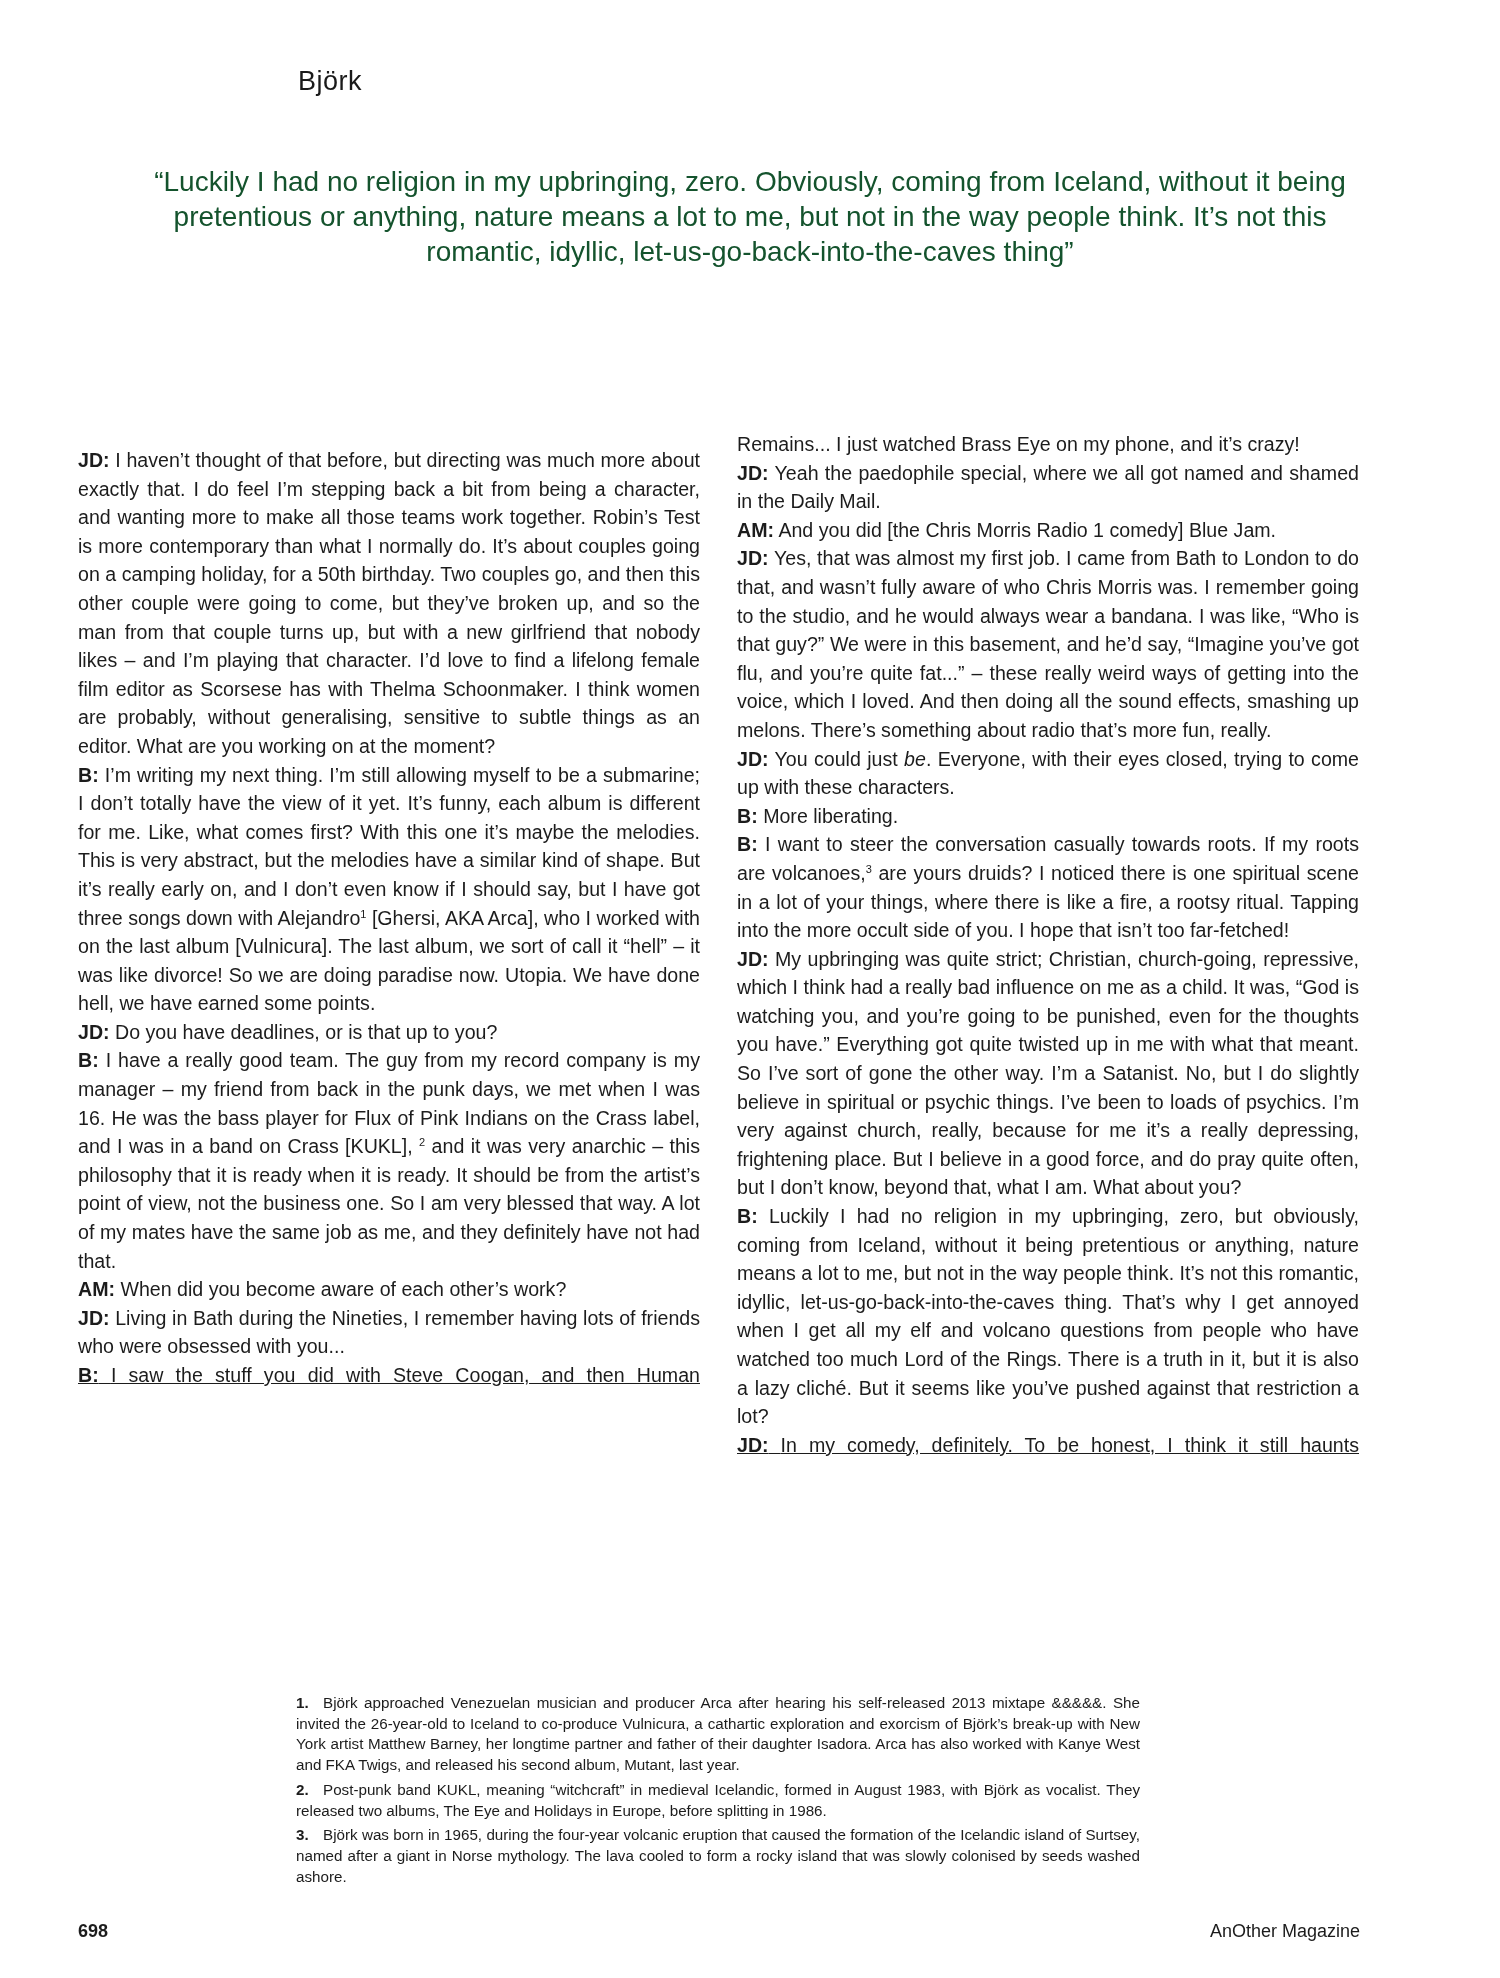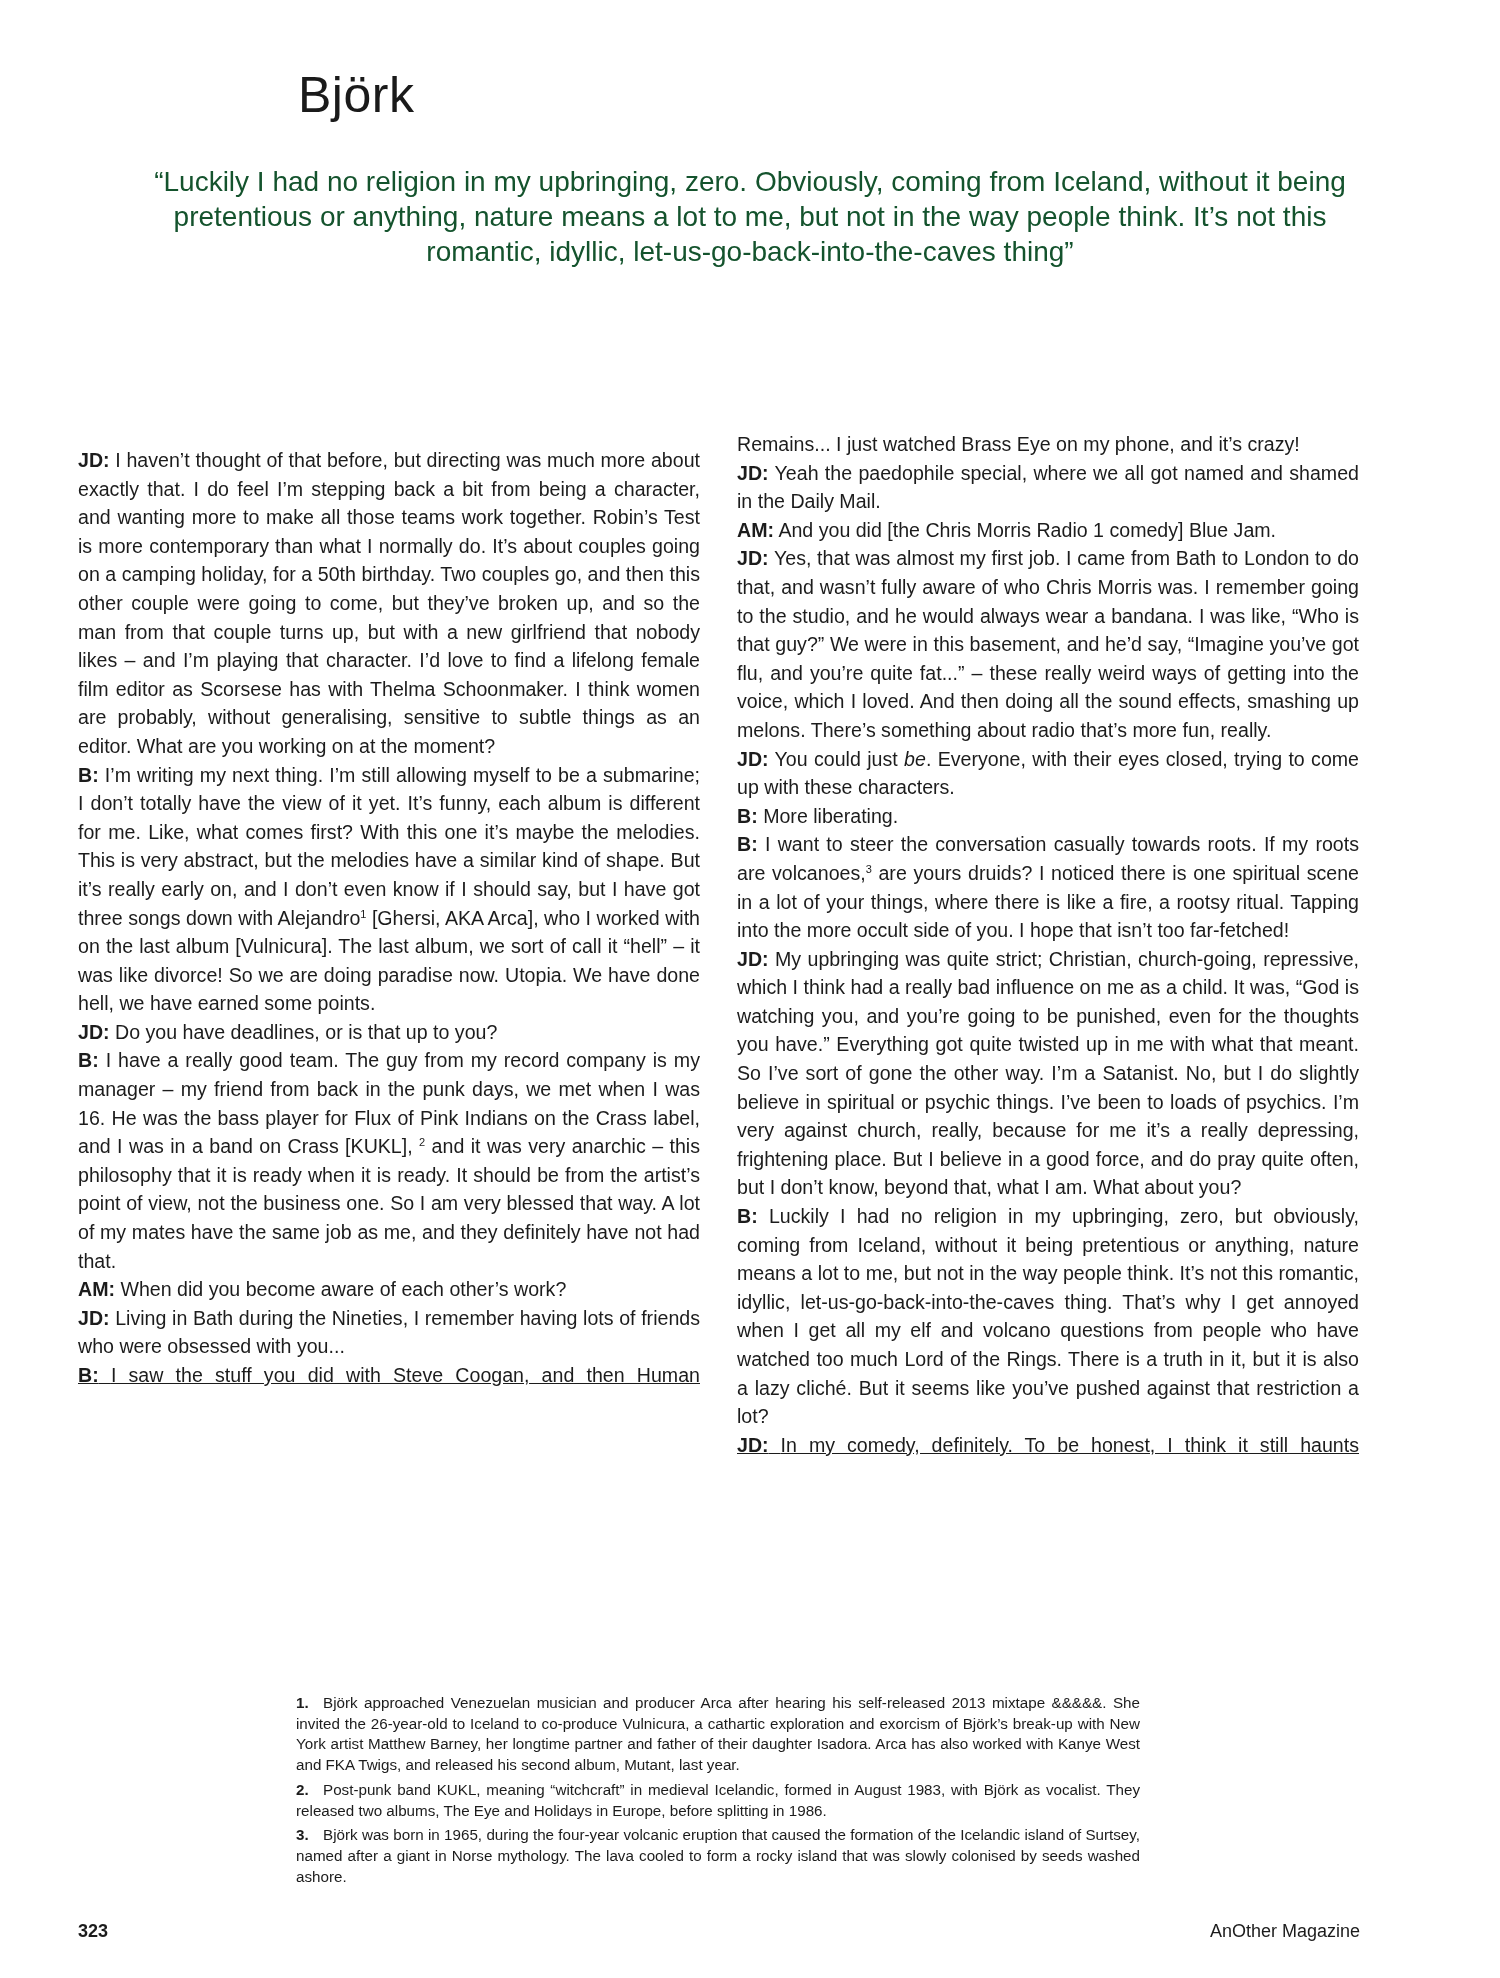--- a/index.html
+++ b/index.html
@@ -3,21 +3,21 @@
 <meta charset="utf-8">
 <style>
   html, body { margin: 0; padding: 0; background: #ffffff; }
   body {
     width: 1500px; height: 1978px; position: relative; overflow: hidden;
     color: #1c1c1c;
     font-family: "Liberation Sans", "DejaVu Sans", sans-serif;
   }
   .title {
     position: absolute; left: 298px; top: 66px;
-    font-size: 50px; font-weight: normal; margin: 0; letter-spacing: 0.5px;
+    font-size: 27px; font-weight: normal; margin: 0; letter-spacing: 0.5px;
     color: #1a1a1a;
   }
   .pull-quote {
     position: absolute; left: 130px; width: 1240px; top: 164px;
     font-size: 28px; line-height: 35px; text-align: center; margin: 0;
     color: #14532d;
   }
   .col {
     position: absolute; top: 430px; width: 622px;
     font-size: 19.6px; line-height: 28.6px; text-align: justify;
@@ -75,14 +75,14 @@
   <p><span class="spk">B:</span> <span>Luckily I had no religion in my upbringing, zero, but obviously, coming from Iceland, without it being pretentious or anything, nature means a lot to me, but not in the way people think. It’s not this romantic, idyllic, let-us-go-back-into-the-caves thing. That’s why I get annoyed when I get all my elf and volcano questions from people who have watched too much Lord of the Rings. There is a truth in it, but it is also a lazy cliché. But it seems like you’ve pushed against that restriction a lot?</span></p>
   <p class="last-line-justify"><span class="spk">JD:</span> <span>In my comedy, definitely. To be honest, I think it still haunts</span></p>
 </div>
 
 <div class="footnotes">
   <p><span class="fn-num">1.</span><span>Björk approached Venezuelan musician and producer Arca after hearing his self-released 2013 mixtape &amp;&amp;&amp;&amp;&amp;. She invited the 26-year-old to Iceland to co-produce Vulnicura, a cathartic exploration and exorcism of Björk’s break-up with New York artist Matthew Barney, her longtime partner and father of their daughter Isadora. Arca has also worked with Kanye West and FKA Twigs, and released his second album, Mutant, last year.</span></p>
   <p><span class="fn-num">2.</span><span>Post-punk band KUKL, meaning “witchcraft” in medieval Icelandic, formed in August 1983, with Björk as vocalist. They released two albums, The Eye and Holidays in Europe, before splitting in 1986.</span></p>
   <p><span class="fn-num">3.</span><span>Björk was born in 1965, during the four-year volcanic eruption that caused the formation of the Icelandic island of Surtsey, named after a giant in Norse mythology. The lava cooled to form a rocky island that was slowly colonised by seeds washed ashore.</span></p>
 </div>
 
-<div class="footer-page">323</div>
+<div class="footer-page">698</div>
 <div class="footer-mag">AnOther Magazine</div>
 
 </body></html>

